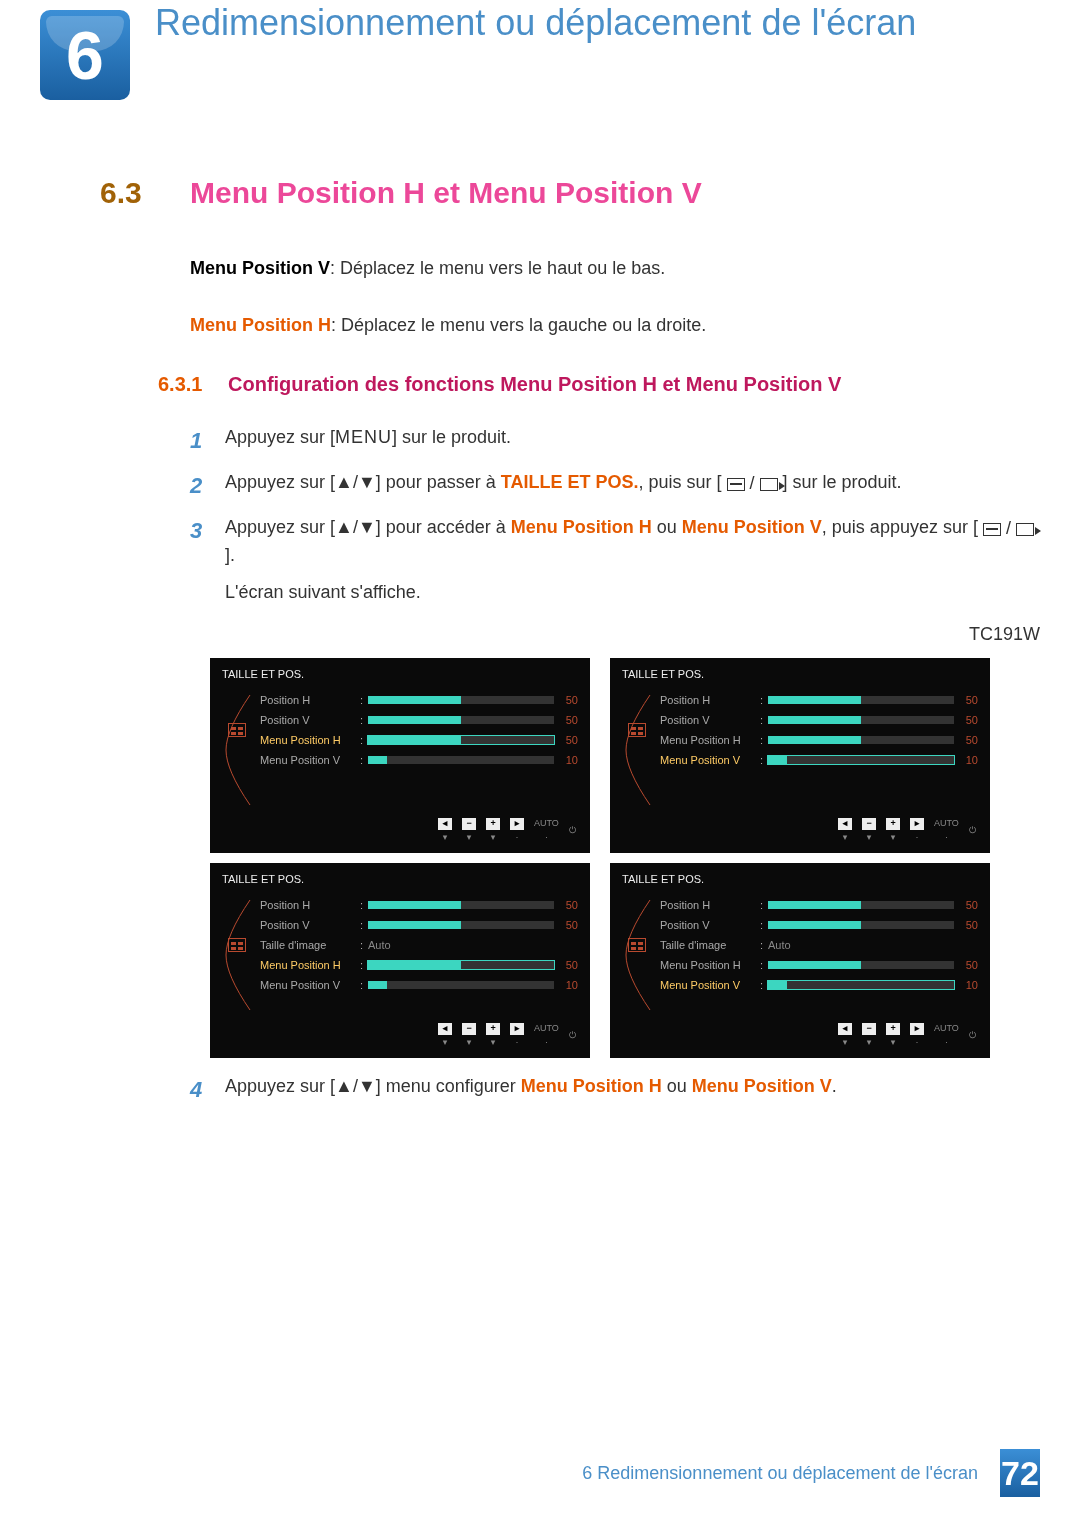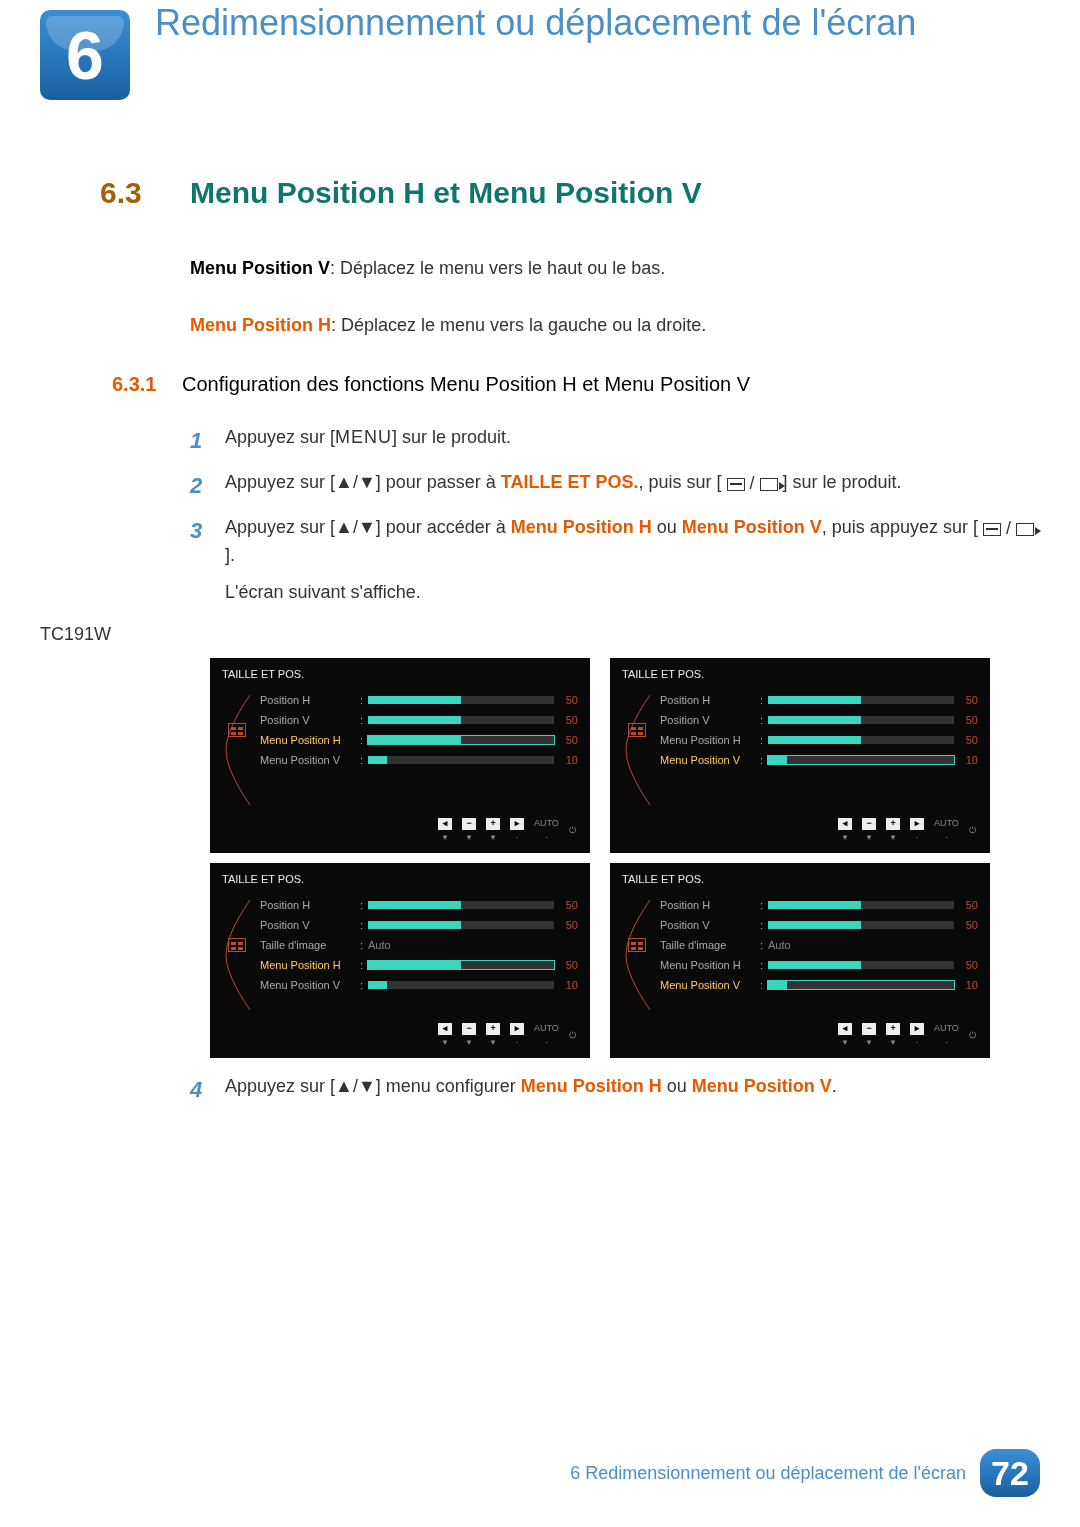--- a/index.html
+++ b/index.html
@@ -33,46 +33,46 @@
   .chapter-title {
     margin-left: 25px;
     font-size: 36px;
     color: #4a8fc8;
     font-weight: normal;
     line-height: 1.25;
   }
 
   .section-row { display: flex; margin-left: 60px; margin-bottom: 40px; }
   .section-num { font-size: 30px; color: #a16207; font-weight: bold; width: 90px; }
-  .section-title { font-size: 30px; color: #0f766e; font-weight: bold; }
+  .section-title { font-size: 30px; color: #ec4899; font-weight: bold; }
 
   .body-block { margin-left: 150px; font-size: 18px; margin-bottom: 30px;}
   .body-block .b-orange { color: #e55a00; font-weight: bold; }
   .body-block .b-black { color: #000; font-weight: bold; }
 
-  .subsection-row { display: flex; margin-left: 72px; margin-bottom: 25px; align-items: baseline; }
+  .subsection-row { display: flex; margin-left: 118px; margin-bottom: 25px; align-items: baseline; }
   .subsection-num { font-size: 20px; color: #e55a00; font-weight: bold; width: 70px; }
-  .subsection-title { font-size: 20px; color: #000000; font-weight: normal; }
+  .subsection-title { font-size: 20px; color: #be185d; font-weight: bold; }
 
   .steps { margin-left: 150px; }
   .step { display: flex; margin-bottom: 12px; }
   .step-num { font-size: 22px; color: #4a8fc8; font-style: italic; font-weight: bold; width: 35px; flex-shrink:0; }
   .step-text { font-size: 18px; flex: 1; }
   .menu-key { font-family: Arial, sans-serif; letter-spacing: 1px; }
   .arrow-key { font-family: Arial; }
   .orange { color: #e55a00; font-weight: bold; }
 
   .icon-box {
     display: inline-block; vertical-align: middle;
   }
   .icon-rect { display:inline-block; width:18px; height:13px; border:1.5px solid #333; position:relative; vertical-align:middle; }
   .icon-rect.arrow::after { content:""; position:absolute; right:-8px; top:3px; border-left:6px solid #333; border-top:4px solid transparent; border-bottom:4px solid transparent;}
   .icon-rect.bar::after { content:""; position:absolute; left:2px; top:4px; width:12px; height:2px; background:#333;}
 
-  .model-label { text-align: left; font-size: 18px; margin: 15px 0 10px 0; color:#333;}
+  .model-label { text-align: right; font-size: 18px; margin: 15px 0 10px 0; color:#333;}
 
   .osd-row { display: flex; gap: 20px; margin-left: 170px; margin-right: 50px; margin-bottom: 10px;}
   .osd {
     flex: 1; background: #0a0a0a;
     color: #aaa; font-size: 11px;
     position: relative; height: 195px;
     padding: 8px 12px;
   }
   .osd-title { color: #eee; font-size: 11px; margin-bottom: 8px; }
   .osd-body { display:flex; }
@@ -110,22 +110,22 @@
 
   
   .footer {
     position:absolute; bottom:30px; right:40px; left:40px;
     display:flex; justify-content:flex-end; align-items:center;
     font-size:18px; color:#4a8fc8;
   }
   .page-num {
     background: linear-gradient(#3b8fd6,#1a5fa0);
     color:#fff; font-size:34px; font-weight:bold;
-    width:60px; height:48px; display:flex; align-items:center; justify-content:center;
-    margin-left:14px; border-radius:16px;
+    width:40px; height:48px; display:flex; align-items:center; justify-content:center;
+    margin-left:22px; border-radius:0;
   }
 </style>
 </head>
 <body>
 <div class="page">
 
 <div class="header">
   <div class="chapter-badge">
     <div class="gloss"></div>
     <span>6</span>

